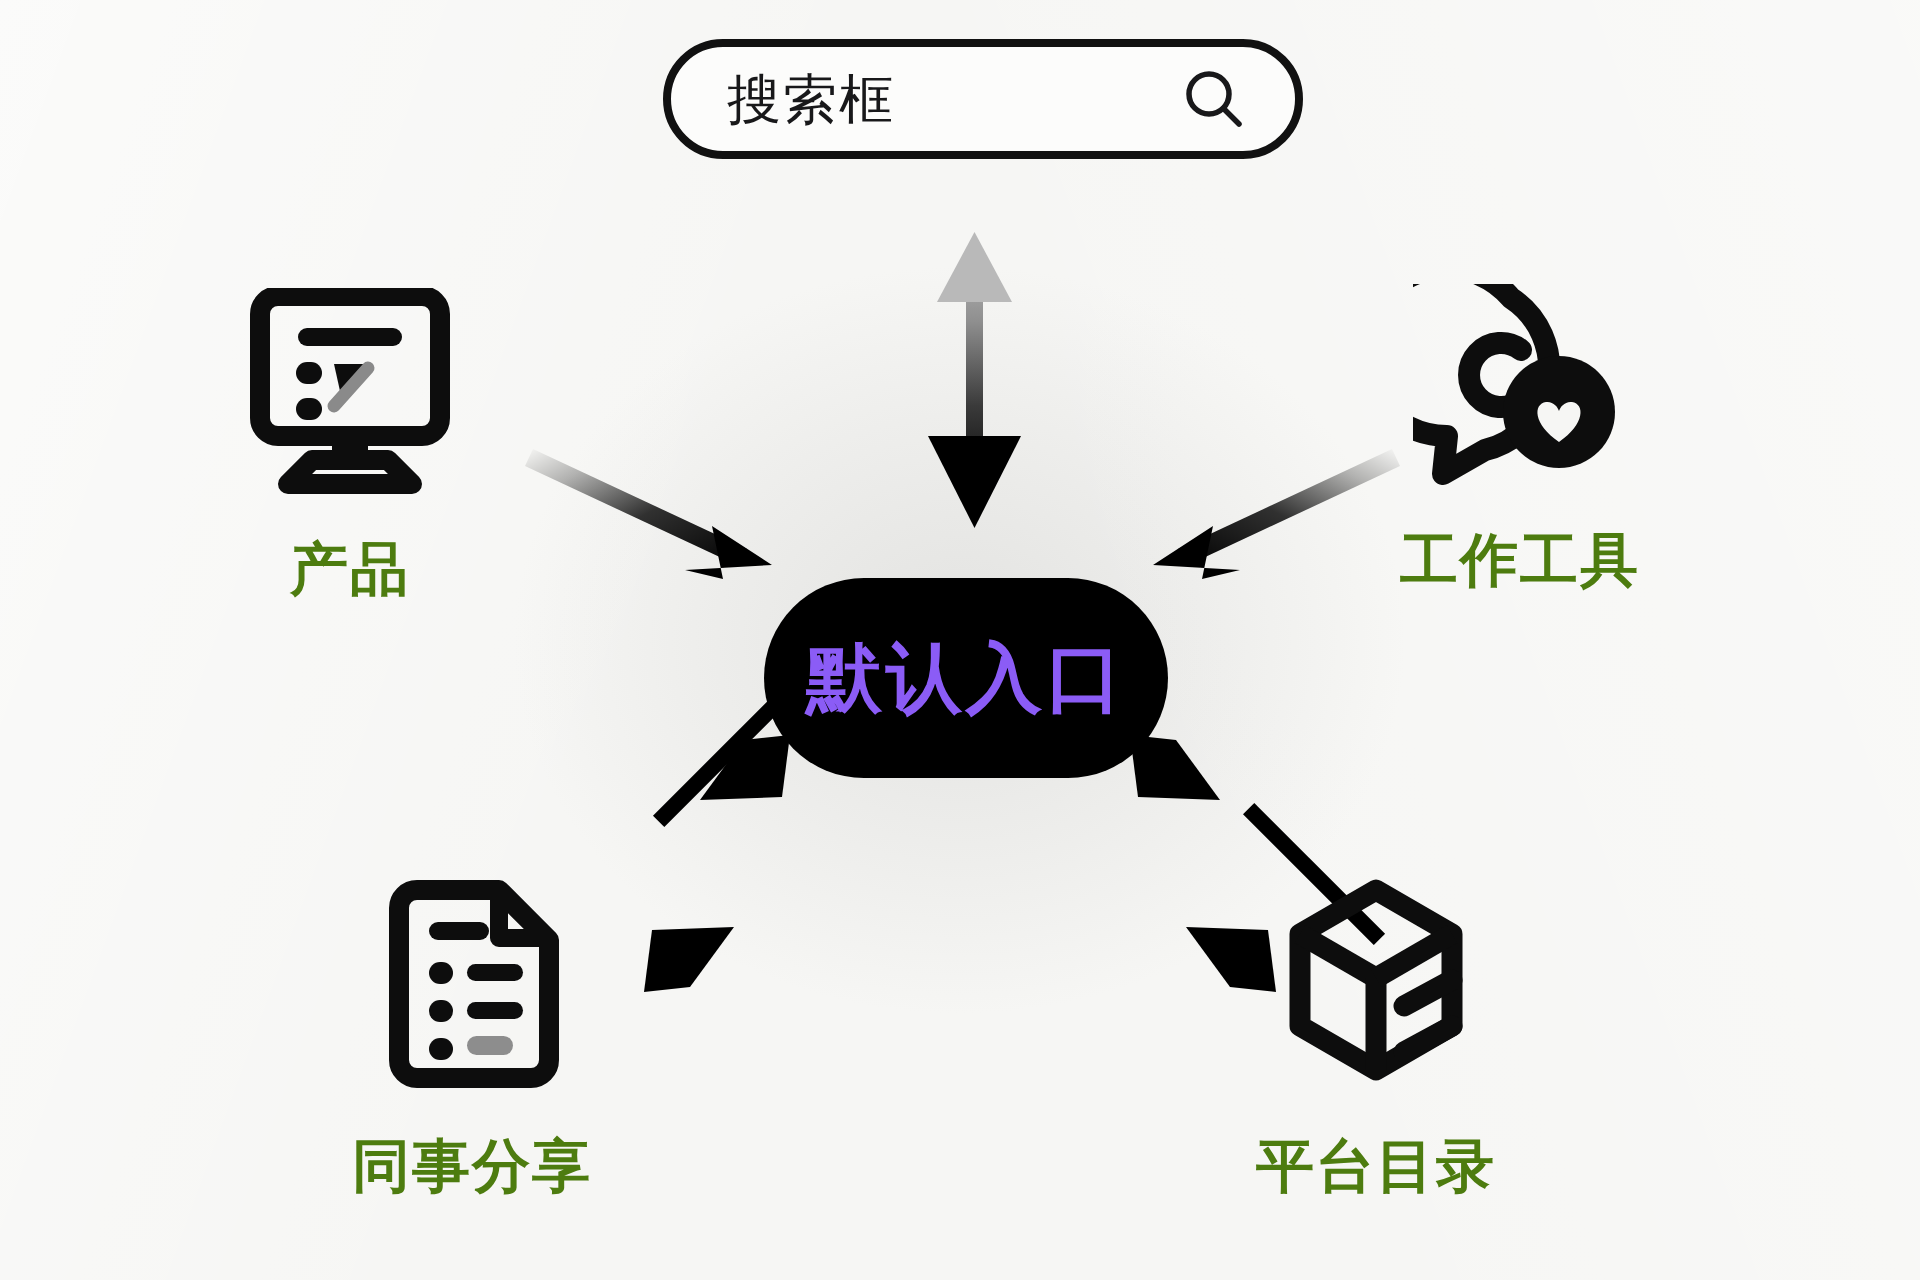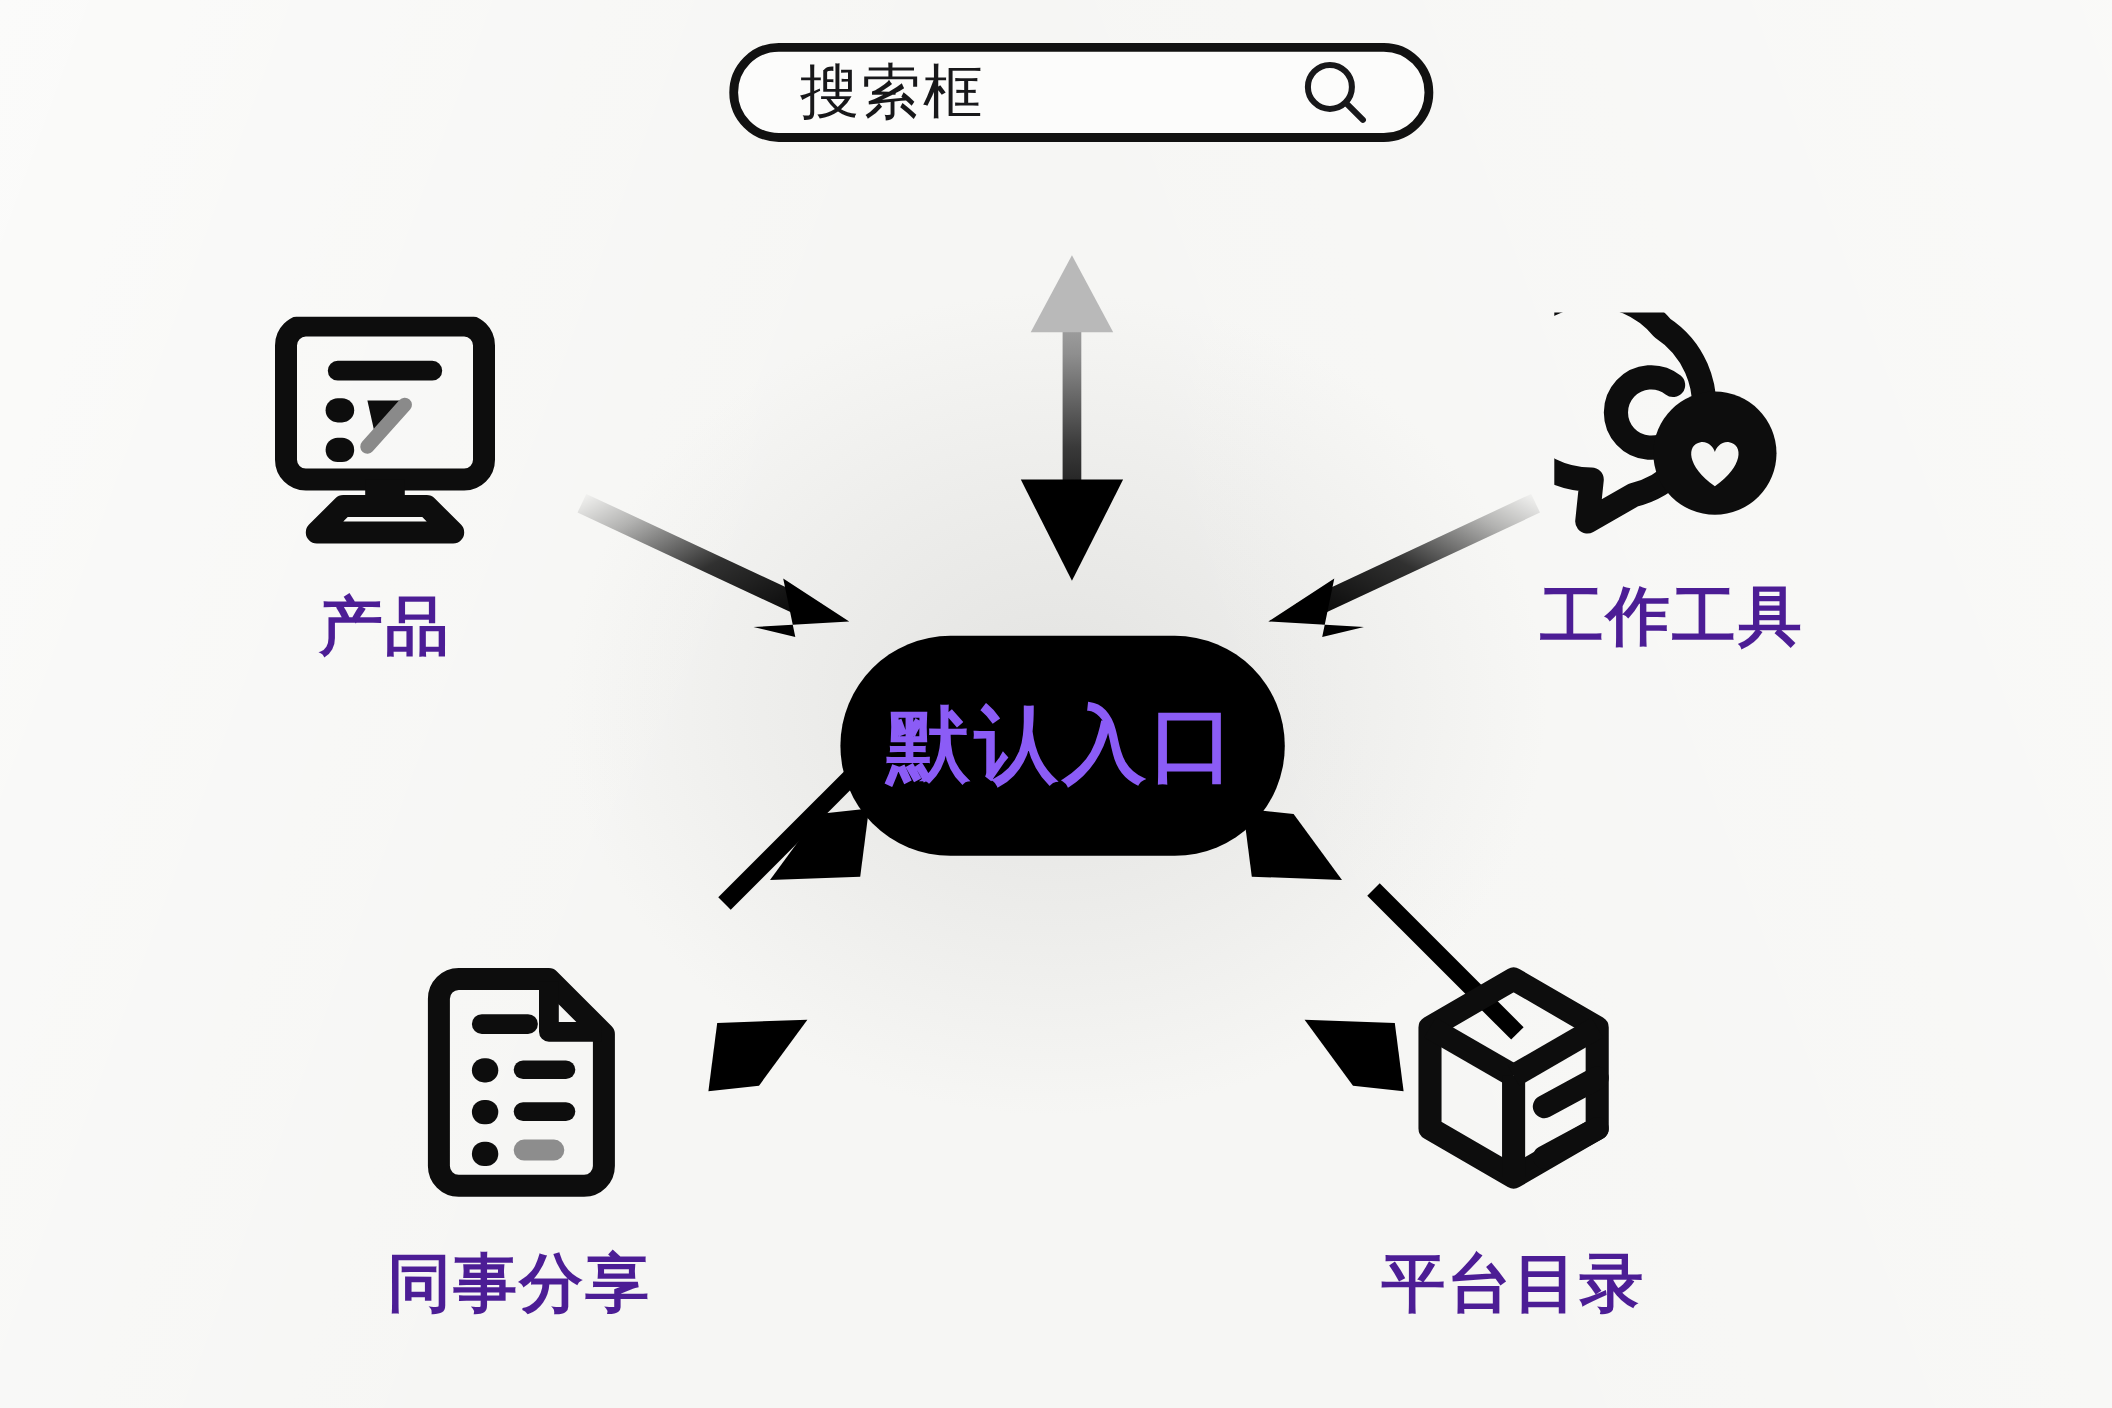--- a/index.html
+++ b/index.html
@@ -39,21 +39,21 @@
       linear-gradient(250deg, rgba(255,255,255,0.40) 0%, rgba(248,248,246,0) 45%);
     pointer-events: none;
   }
 
   
   #search-box {
     position: absolute;
     left: 663px;
     top: 39px;
     width: 640px;
-    height: 90px;
+    height: 120px;
     box-sizing: border-box;
     background: #fcfcfb;
     border: 8px solid #111111;
     border-radius: 63px;
     display: flex;
     align-items: center;
     justify-content: space-between;
     padding: 0 46px 0 56px;
   }
   #search-text {
@@ -101,21 +101,21 @@
     display: flex;
     flex-direction: column;
     align-items: center;
   }
   .node-icon {
     display: block;
   }
   .node-label {
     font-size: 58px;
     font-weight: 700;
-    color: #4c1d95;
+    color: #4d7c0f;
     letter-spacing: 2px;
     line-height: 1;
     white-space: nowrap;
   }
   #node-product    { left: 250px;  top: 288px; }
   #node-product .node-label { margin-top: 38px; }
   #node-worktools  { left: 1400px; top: 284px; }
   #node-worktools .node-label { margin-top: 38px; }
   #node-colleague  { left: 352px;  top: 878px; }
   #node-colleague .node-label { margin-top: 40px; }

